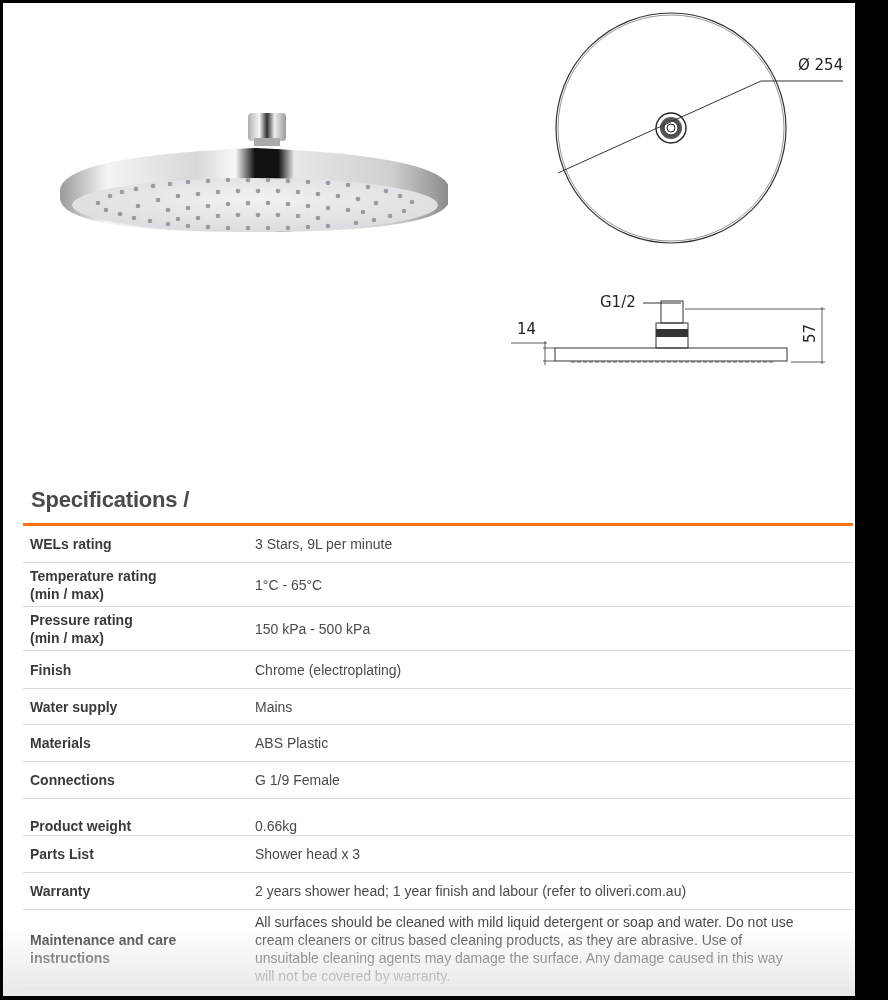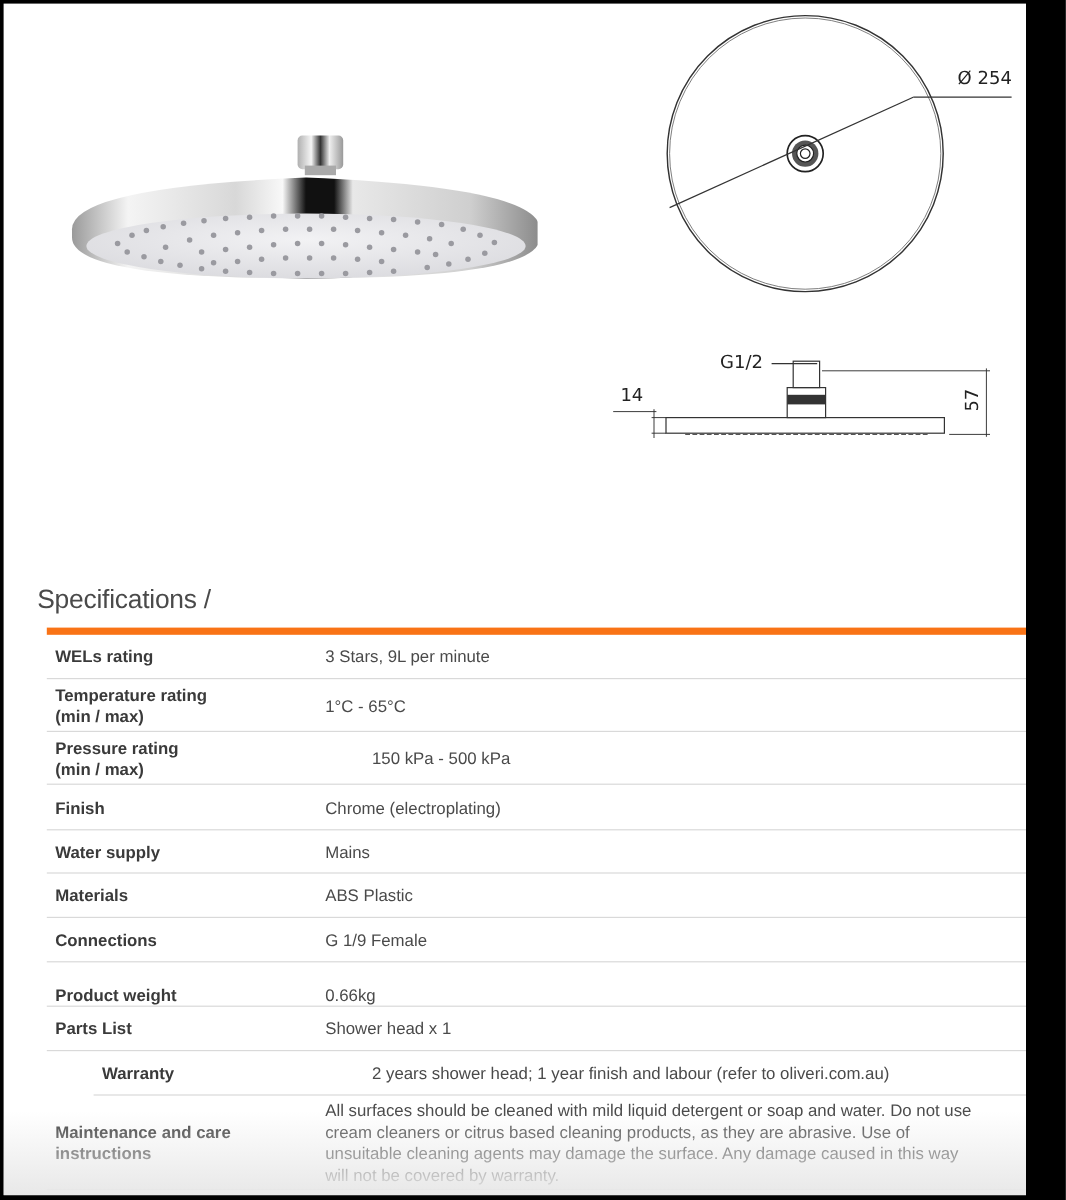--- a/index.html
+++ b/index.html
@@ -18,25 +18,25 @@
     .product-photo { position: absolute; left: 55px; top: 105px; width: 390px; height: 130px; }
     .drawing-top { position: absolute; left: 545px; top: 5px; width: 310px; height: 250px; }
     .drawing-side { position: absolute; left: 500px; top: 282px; width: 340px; height: 95px; }
     .dim-label {
       position: absolute; font-family: "DejaVu Sans", sans-serif; font-size: 15px; color: #222;
       white-space: nowrap;
     }
     
     .spec-title {
       position: absolute; left: 28px; top: 484px;
-      font-size: 22px; font-weight: 400; color: #4a4a4a; letter-spacing: -0.2px;
+      font-size: 22px; font-weight: 700; color: #4a4a4a; letter-spacing: -0.2px;
     }
     .spec-table {
-      position: absolute; left: 36px; top: 520px; width: 830px;
-      border-top: 6px solid #f97316;
+      position: absolute; left: 20px; top: 520px; width: 830px;
+      border-top: 3px solid #f97316;
     }
     .spec-row {
       display: flex; align-items: center; border-bottom: 1px solid #d9d9d9;
       font-size: 14px; color: #3c3c3c;
     }
     .spec-label {
       width: 232px; padding-left: 7px; font-weight: bold; color: #3a3a3a; line-height: 18px;
     }
     .spec-value { flex: 1; color: #4a4a4a; line-height: 18px; padding-right: 50px; }
   </style>
@@ -194,21 +194,21 @@
 
   <div class="spec-table" id="spec-table">
     <div class="spec-row" style="height: 37px;">
       <div class="spec-label">WELs rating</div>
       <div class="spec-value">3 Stars, 9L per minute</div>
     </div>
     <div class="spec-row" style="height: 44px;">
       <div class="spec-label">Temperature rating<br>(min / max)</div>
       <div class="spec-value">1°C - 65°C</div>
     </div>
-    <div class="spec-row" style="height: 44px; gap: 39px;">
+    <div class="spec-row" style="height: 44px;">
       <div class="spec-label">Pressure rating<br>(min / max)</div>
       <div class="spec-value">150 kPa - 500 kPa</div>
     </div>
     <div class="spec-row" style="height: 38px;">
       <div class="spec-label">Finish</div>
       <div class="spec-value">Chrome (electroplating)</div>
     </div>
     <div class="spec-row" style="height: 36px;">
       <div class="spec-label">Water supply</div>
       <div class="spec-value">Mains</div>
@@ -220,23 +220,23 @@
     <div class="spec-row" style="height: 37px;">
       <div class="spec-label">Connections</div>
       <div class="spec-value">G 1/9 Female</div>
     </div>
     <div class="spec-row" style="height: 37px; align-items: flex-end;">
       <div class="spec-label">Product weight</div>
       <div class="spec-value">0.66kg</div>
     </div>
     <div class="spec-row" style="height: 37px;">
       <div class="spec-label">Parts List</div>
-      <div class="spec-value">Shower head x 1</div>
-    </div>
-    <div class="spec-row" style="height: 37px; margin-left: 39px;">
+      <div class="spec-value">Shower head x 3</div>
+    </div>
+    <div class="spec-row" style="height: 37px;">
       <div class="spec-label">Warranty</div>
       <div class="spec-value">2 years shower head; 1 year finish and labour (refer to oliveri.com.au)</div>
     </div>
     <div class="spec-row" style="height: 79px;">
       <div class="spec-label">Maintenance and care<br>instructions</div>
       <div class="spec-value">All surfaces should be cleaned with mild liquid detergent or soap and water. Do not use cream cleaners or citrus based cleaning products, as they are abrasive. Use of unsuitable cleaning agents may damage the surface. Any damage caused in this way will not be covered by warranty.</div>
     </div>
   </div>
 
   <div class="bottom-fade"></div>

